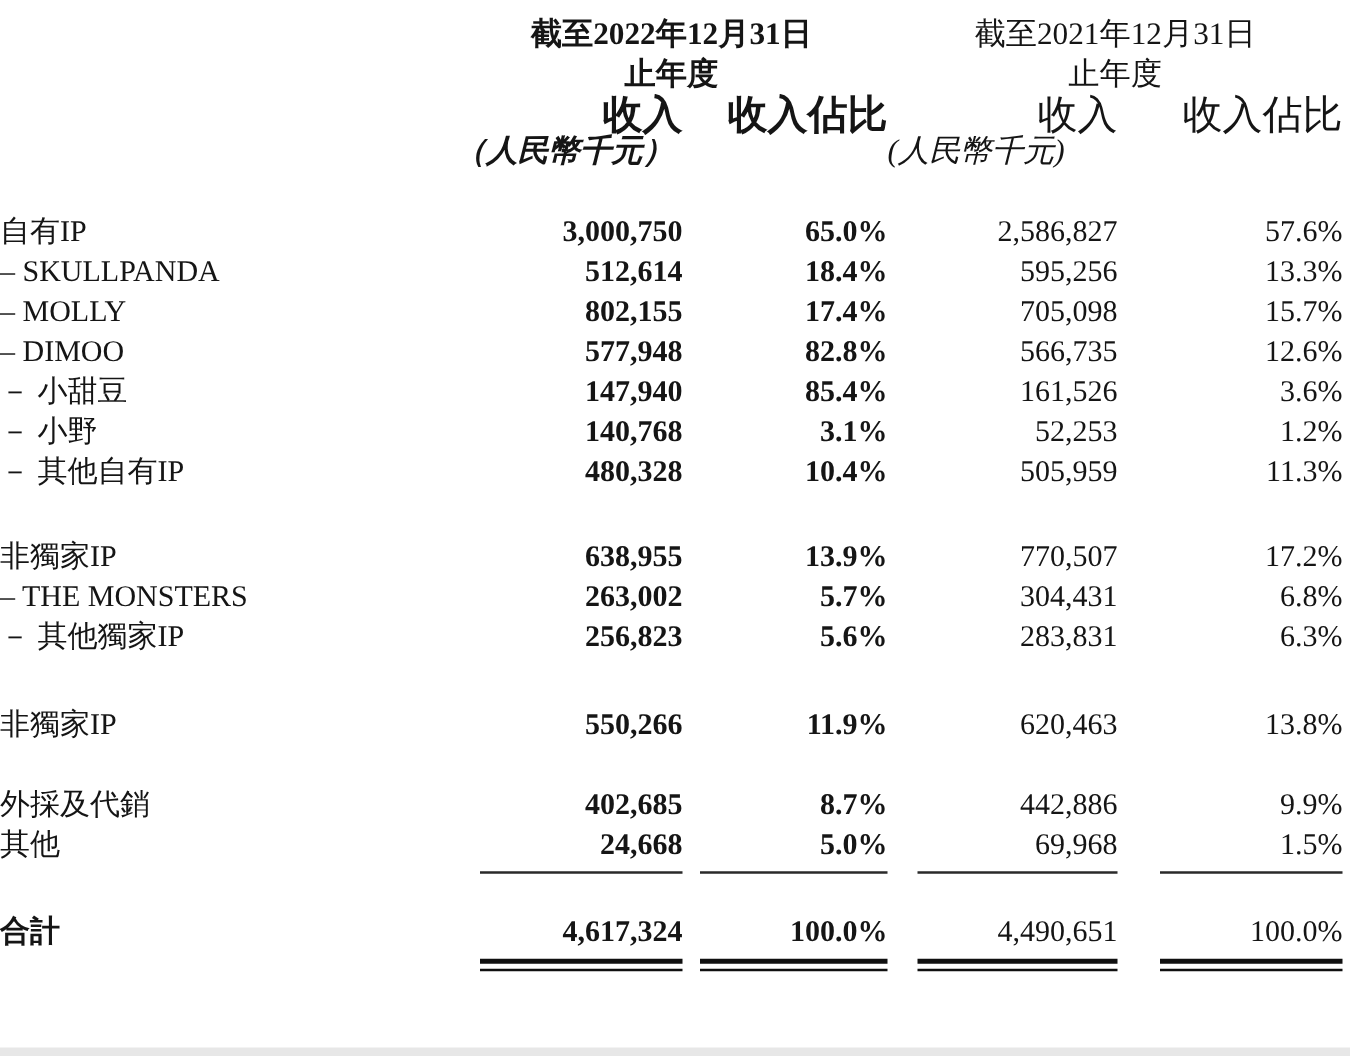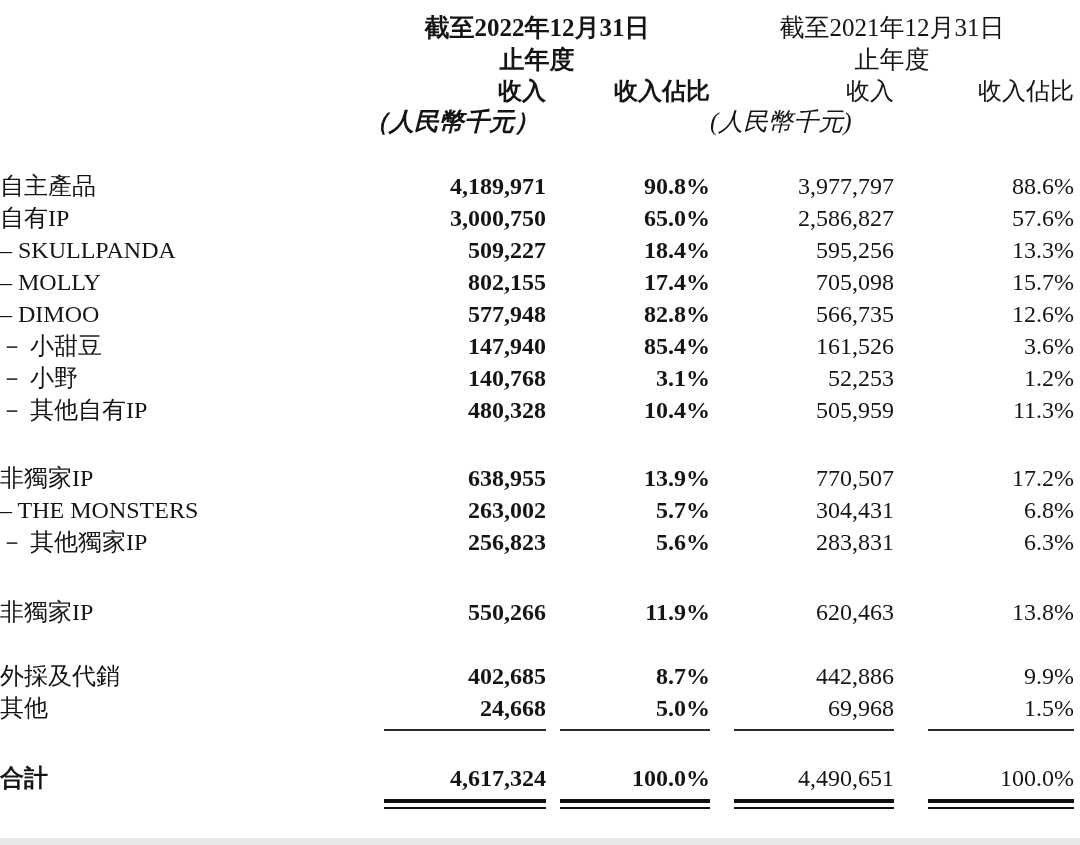--- a/index.html
+++ b/index.html
@@ -35,21 +35,21 @@
     line-height: 32px;
     vertical-align: bottom;
     white-space: nowrap;
   }
   .right { text-align: right; }
   .center { text-align: center; }
   .b { font-weight: bold; }
   .it { font-style: italic; }
 
   tr.hdr1 td { padding-top: 12px; font-size: 25px; line-height: 32px; }
-  tr.hdr3 td { font-size: 24px; line-height: 30px; }
+  tr.hdr3 td { font-size: 32px; line-height: 30px; }
   tr.hdr4 td { font-size: 25px; line-height: 32px; }
 
   tr.datarow td { height: 32px; }
 
   tr.sp32 td { height: 32px; }
   tr.sp36 td { height: 36px; }
   tr.sp38 td { height: 38px; }
   tr.sp22 td { height: 22px; }
 
   tr.rulerow td { height: 16px; vertical-align: top; }
@@ -120,36 +120,29 @@
       <td></td>
       <td class="it">(人民幣千元)</td>
       <td></td>
     </tr>
 
     <tr class="sp32">
           <td colspan="5"></td>
         </tr>
 
     <tr class="datarow">
-      <td>自主產品</td>
-      <td class="right b">4,189,971</td>
-      <td class="right b">90.8%</td>
-      <td class="right">3,977,797</td>
-      <td class="right">88.6%</td>
-    </tr>
-    <tr class="datarow">
       <td>自有IP</td>
       <td class="right b">3,000,750</td>
       <td class="right b">65.0%</td>
       <td class="right">2,586,827</td>
       <td class="right">57.6%</td>
     </tr>
     <tr class="datarow">
       <td>– SKULLPANDA</td>
-      <td class="right b">509,227</td>
+      <td class="right b">512,614</td>
       <td class="right b">18.4%</td>
       <td class="right">595,256</td>
       <td class="right">13.3%</td>
     </tr>
     <tr class="datarow">
       <td>– MOLLY</td>
       <td class="right b">802,155</td>
       <td class="right b">17.4%</td>
       <td class="right">705,098</td>
       <td class="right">15.7%</td>

